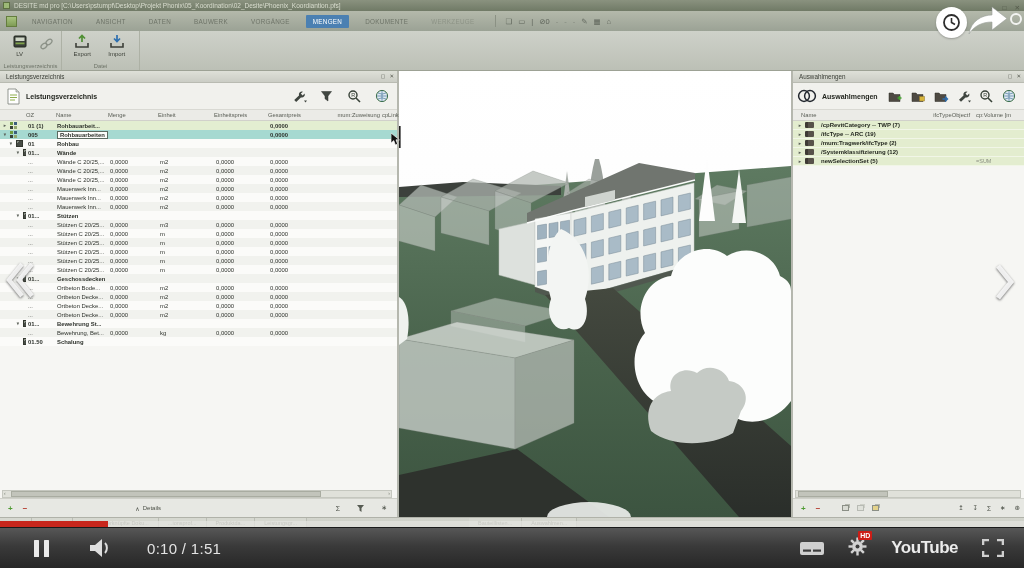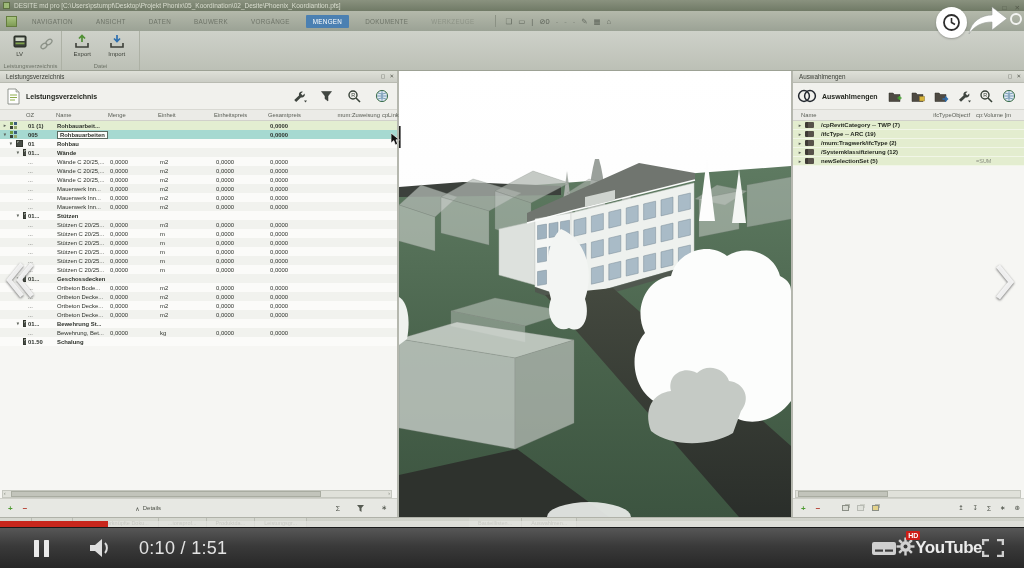--- a/index.html
+++ b/index.html
@@ -122,22 +122,22 @@
   .ytinfo{position:absolute;left:1010px;top:13px;width:12px;height:12px;border:2px solid rgba(255,255,255,.85);
     border-radius:50%;z-index:30;}
   .scrub{position:absolute;left:0;right:0;top:521px;height:6px;background:rgba(228,229,224,.72);z-index:20;}
   .scrub .played{position:absolute;left:0;top:0;bottom:0;background:#c8271d;}
   .cbar{position:absolute;left:0;right:0;top:527px;height:41px;z-index:21;
     background:linear-gradient(#575757,#3a3a3a 45%,#272727);border-top:1px solid #1a1a1a;
     display:flex;align-items:center;}
   .pausebtn{display:flex;gap:5px;margin-left:34px;}
   .pausebtn span{width:5px;height:17px;background:#eaeaea;border-radius:.5px;}
   .vol{margin-left:40px;display:flex;align-items:center;}
-  .time{margin-left:26px;font-size:18px;color:#e3e3e3;letter-spacing:.3px;}
-  .cright{margin-left:auto;display:flex;align-items:center;margin-right:20px;}
+  .time{margin-left:34px;font-size:15px;color:#e3e3e3;letter-spacing:.3px;}
+  .cright{margin-left:auto;display:flex;align-items:center;gap:24px;margin-right:20px;}
   .gearwrap{position:relative;}
   .hdbadge{position:absolute;top:-6px;left:10px;background:#cc1d17;color:#fff;
     font-size:7px;font-weight:bold;padding:1px 2px;border-radius:1px;line-height:1;}
   .brand{font-size:17px;font-weight:bold;color:#ebebeb;letter-spacing:-.5px;}
 </style>
 </head>
 <body>
 
 <div class="stage">
 

